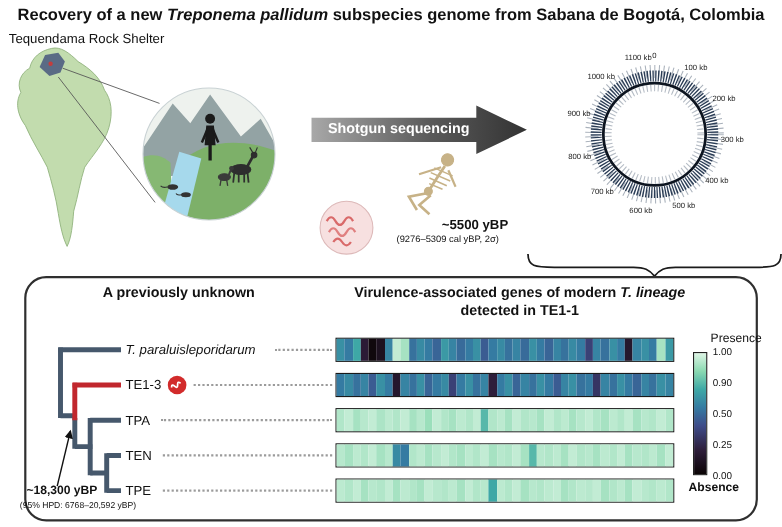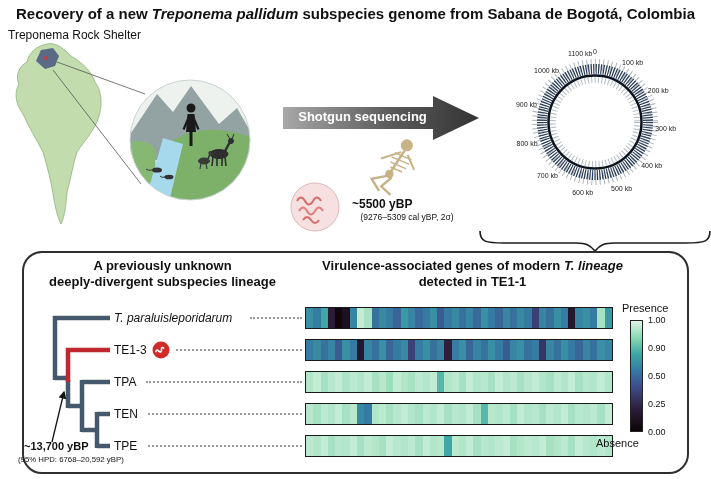--- a/index.html
+++ b/index.html
@@ -4,21 +4,21 @@
 <style>
   html,body{margin:0;padding:0;background:#fff;}
   body{font-family:"Liberation Sans",sans-serif;color:#111;}
   .figure{position:relative;width:711px;height:479px;background:#fff;overflow:hidden;}
   .abs{position:absolute;}
   .title{top:5px;left:0;width:711px;text-align:center;font-size:15px;font-weight:bold;}
   .italic{font-style:italic;}
   .site-label{top:28px;left:8px;font-size:12px;}
   .arrow-label{top:106px;left:285px;width:155px;height:22px;line-height:22px;text-align:center;
                font-size:13px;font-weight:bold;color:#fff;}
-  .age-main{top:197px;left:352px;width:110px;text-align:left;font-size:12px;font-weight:bold;}
+  .age-main{top:197px;left:352px;width:110px;text-align:right;font-size:12px;font-weight:bold;}
   .age-cal{top:212px;left:332px;width:150px;text-align:center;font-size:8.5px;}
   .genome-center{top:102px;left:535px;width:120px;text-align:center;}
   .genome-center .gc-title{font-size:13px;font-weight:bold;}
   .genome-center .gc-line{font-size:6.8px;font-weight:bold;margin-top:2px;}
   .gtick{position:absolute;transform:translate(-50%,-50%);font-size:7px;color:#222;white-space:nowrap;}
   .panel{left:22px;top:251px;width:663px;height:219px;border:2px solid #2f2f2f;border-radius:20px;}
   .h-left{top:258px;left:35px;width:255px;text-align:center;font-size:13px;font-weight:bold;line-height:16px;}
   .h-right{top:258px;left:300px;width:345px;text-align:center;font-size:13px;font-weight:bold;line-height:16px;}
   .taxon{position:absolute;font-size:12px;transform:translateY(-50%);white-space:nowrap;}
   .node-age{top:440px;left:24px;width:110px;font-size:11px;font-weight:bold;}
@@ -33,21 +33,21 @@
 </style>
 </head>
 <body>
 
 <div class="figure">
 
   <div class="abs title">
     <span>Recovery of a new </span><span class="italic">Treponema pallidum</span><span> subspecies genome from Sabana de Bogotá, Colombia</span>
   </div>
 
-  <div class="abs site-label">Treponema Rock Shelter</div>
+  <div class="abs site-label">Tequendama Rock Shelter</div>
 
   <svg class="abs" style="left:5px;top:36px;" width="265" height="212" viewBox="0 0 265 212">
     <path d="M42,8 C32,10 24,16 22,26 C14,30 10,40 14,48 C8,58 12,70 18,78 C24,92 32,104 38,116 C42,130 46,144 48,158 C50,170 52,180 56,188 C60,180 61,168 62,156 C66,142 68,128 72,116 C80,104 90,94 94,80 C98,66 96,54 90,46 C86,34 76,26 66,20 C58,12 50,6 42,8 Z" fill="#c2dcae" stroke="#8fb27c" stroke-width="0.8"></path>
     <path d="M36,14 L48,12 L54,20 L50,30 L40,33 L31,25 Z" fill="#5a6b85"></path>
     <circle cx="41" cy="22" r="2" fill="#c43d3d"></circle>
     <line x1="52" y1="26" x2="140" y2="58" stroke="#555" stroke-width="0.8"></line>
     <line x1="48" y1="34" x2="136" y2="148" stroke="#555" stroke-width="0.8"></line>
     <clipPath id="zc">
         <circle cx="185" cy="104" r="60"></circle>
       </clipPath>
@@ -151,21 +151,20 @@
     </div>
 
   <svg class="abs" style="left:478px;top:230px;" width="234" height="22" viewBox="0 0 234 22">
     <path d="M2,1 C2,12 8,13 26,13 L98,13 C108,13 112,15 117,21 C122,15 126,13 136,13 L208,13 C226,13 232,12 232,1" fill="none" stroke="#1b1b1b" stroke-width="1.6"></path>
   </svg>
 
   <div class="abs panel"></div>
 
   <div class="abs h-left">
     <div>A previously unknown</div>
-    <div>deeply-divergent subspecies lineage</div>
   </div>
 
   <div class="abs h-right">
     <div>
       <span>Virulence-associated genes of modern </span><span class="italic">T. lineage</span>
     </div>
     <div>detected in TE1-1</div>
   </div>
 
   <svg class="abs" style="left:30px;top:300px;" width="112" height="165" viewBox="0 0 112 165">
@@ -197,21 +196,21 @@
   <div class="abs taxon italic" style="left:114px;top:318px;">T. paraluisleporidarum</div>
   <div class="abs taxon" style="left:114px;top:350px;">TE1-3</div>
   <svg class="abs" style="left:152px;top:341px;" width="18" height="18" viewBox="0 0 18 18">
     <circle cx="9" cy="9" r="8.5" fill="#d22b2b"></circle>
     <path d="M3.5,9 q1.5,-3.5 3,0 t3,0 t3,0" stroke="#fff" stroke-width="1.6" fill="none" transform="rotate(-25 9 9)"></path>
   </svg>
   <div class="abs taxon" style="left:114px;top:382px;">TPA</div>
   <div class="abs taxon" style="left:114px;top:414px;">TEN</div>
   <div class="abs taxon" style="left:114px;top:446px;">TPE</div>
 
-  <div class="abs node-age">~13,700 yBP</div>
+  <div class="abs node-age">~18,300 yBP</div>
   <div class="abs node-hpd">(95% HPD: 6768–20,592 yBP)</div>
 
   <div class="dot-line" style="left:250px;top:317px;width:52px;"></div>
   <div class="dot-line" style="left:176px;top:349px;width:126px;"></div>
   <div class="dot-line" style="left:146px;top:381px;width:156px;"></div>
   <div class="dot-line" style="left:148px;top:413px;width:154px;"></div>
   <div class="dot-line" style="left:148px;top:445px;width:154px;"></div>
 
   <div class="hm-row" style="top:307px;">
       <div class="hm-cell" style="background: rgb(57, 144, 164);"></div>
@@ -427,22 +426,22 @@
       <div class="hm-cell" style="background: rgb(177, 230, 201);"></div>
       <div class="hm-cell" style="background: rgb(188, 234, 208);"></div>
       <div class="hm-cell" style="background: rgb(166, 226, 194);"></div>
       <div class="hm-cell" style="background: rgb(194, 236, 212);"></div>
       <div class="hm-cell" style="background: rgb(183, 232, 205);"></div>
       <div class="hm-cell" style="background: rgb(177, 230, 201);"></div>
       <div class="hm-cell" style="background: rgb(188, 234, 208);"></div>
       <div class="hm-cell" style="background: rgb(177, 230, 201);"></div>
     </div>
 
-  <div class="legend-label" style="left:622px;top:302px;">Presence</div>
+  <div class="legend-label" style="left:646px;top:302px;">Presence</div>
   <div class="legend-bar" style="background: linear-gradient(rgb(222, 245, 229) 0%, rgb(138, 217, 177) 15%, rgb(62, 168, 166) 30%, rgb(53, 123, 162) 45%, rgb(62, 76, 138) 60%, rgb(46, 30, 59) 80%, rgb(11, 4, 5) 100%);"></div>
   <div class="legend-tick" style="top:315px;">1.00</div>
   <div class="legend-tick" style="top:343px;">0.90</div>
   <div class="legend-tick" style="top:371px;">0.50</div>
   <div class="legend-tick" style="top:399px;">0.25</div>
   <div class="legend-tick" style="top:427px;">0.00</div>
-  <div class="legend-label" style="left:596px;top:437px;">Absence</div>
+  <div class="legend-label" style="left:626px;top:437px;font-weight:bold;">Absence</div>
 
 </div>
 
 </body></html>

